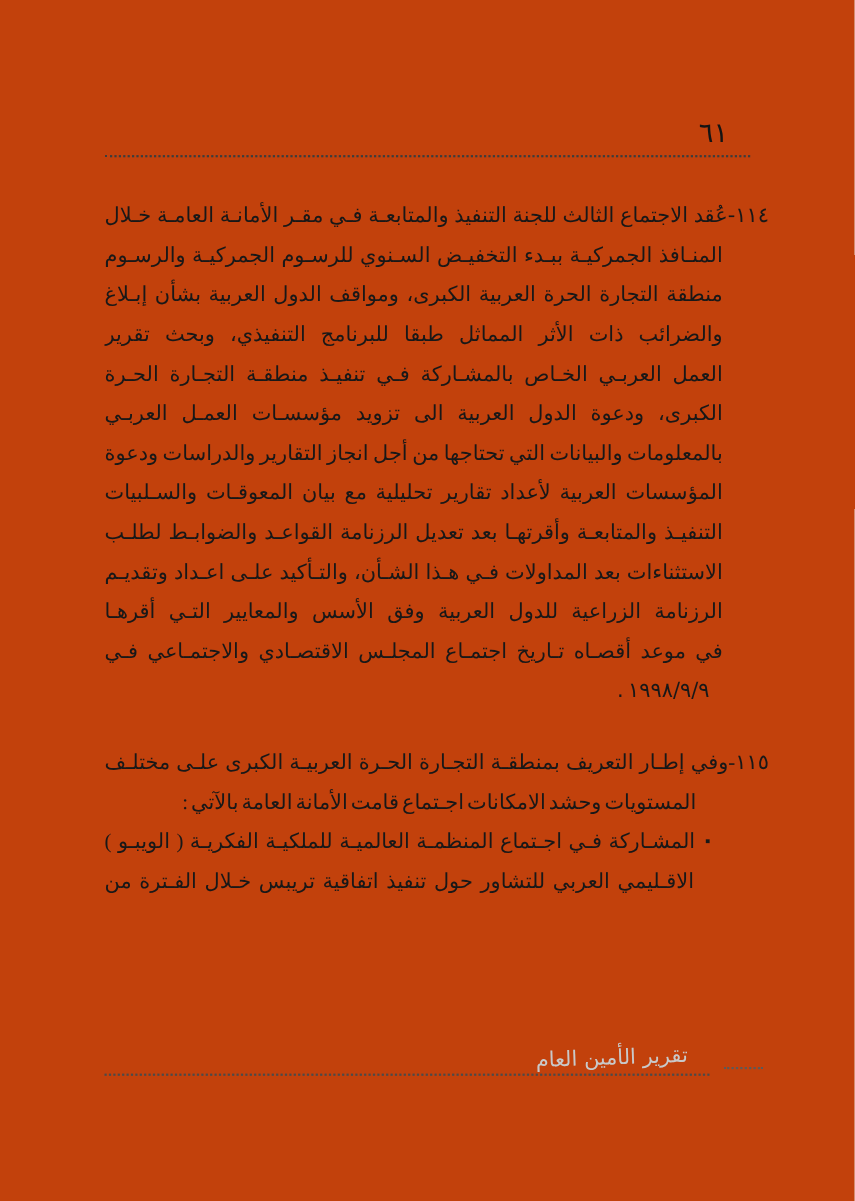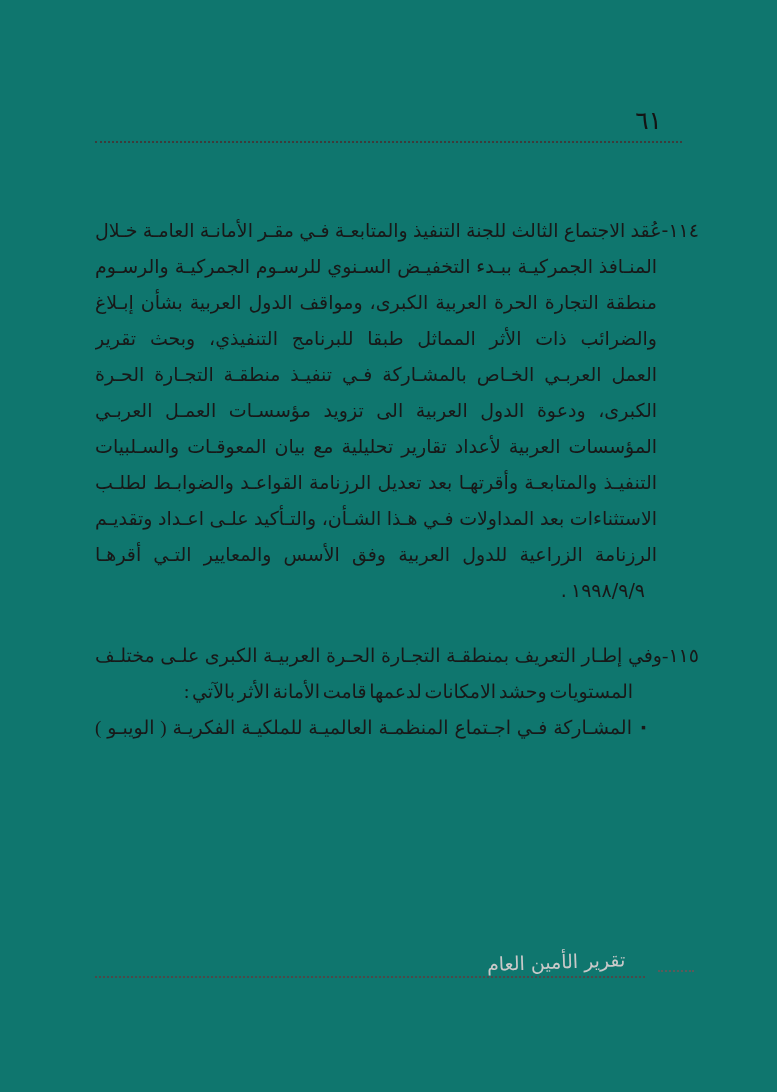--- a/index.html
+++ b/index.html
@@ -4,21 +4,21 @@
 <style>
   * { margin: 0; padding: 0; box-sizing: border-box; }
   html, body { background: #e8e8e8; }
   body {
     width: 777px; height: 1092px;
     font-family: "DejaVu Sans", sans-serif;
   }
   .page {
     position: relative;
     width: 777px; height: 1092px;
-    background: #0f766e;
+    background: #c2410c;
     overflow: hidden;
     color: #1c1c1c;
     direction: rtl;
   }
   .page-number {
     position: absolute;
     top: 106px; right: 115px;
     font-size: 25px;
     color: #141414;
     letter-spacing: 1px;
@@ -30,21 +30,20 @@
     height: 0;
   }
   .content {
     position: absolute;
     top: 178px; right: 120px; left: 95px;
     direction: rtl;
     font-size: 19px;
     line-height: 36px;
     word-spacing: -2px;
     color: #181818;
-    margin-top: 34px;
   }
   .line {
     height: 36px;
     overflow: hidden;
     text-align: justify;
     text-align-last: justify;
   }
   .line.short { text-align-last: right; }
   .line.first { margin-right: -42px; }
   .indent-sm { padding-right: 12px; }
@@ -90,33 +89,36 @@
 
   <div class="content">
 
     <div class="para">
       <div class="line first"><span class="marker">١١٤-</span><span>عُقد الاجتماع الثالث للجنة التنفيذ والمتابعـة فـي مقـر الأمانـة العامـة خـلال</span></div>
       <div class="line">المنـافذ الجمركيـة ببـدء التخفيـض السـنوي للرسـوم الجمركيـة والرسـوم</div>
       <div class="line">منطقة التجارة الحرة العربية الكبرى،  ومواقف الدول العربية بشأن إبـلاغ</div>
       <div class="line">والضرائب ذات الأثر المماثل طبقا للبرنامج التنفيذي، وبحث تقرير  مؤسسات</div>
       <div class="line">العمل العربـي الخـاص بالمشـاركة فـي تنفيـذ منطقـة التجـارة الحـرة العربيـة</div>
       <div class="line">الكبرى، ودعوة الدول العربية الى تزويد مؤسسـات العمـل العربـي المشـترك</div>
+      <div class="line">بالمعلومات والبيانات التي تحتاجها من أجل انجاز التقارير والدراسات ودعوة</div>
       <div class="line">المؤسسات العربية لأعداد تقارير تحليلية مع بيان  المعوقـات والسـلبيات التـي</div>
       <div class="line">التنفيـذ والمتابعـة وأقرتهـا بعد تعديل الرزنامة القواعـد والضوابـط لطلـب</div>
       <div class="line">الاستثناءات بعد المداولات فـي هـذا الشـأن، والتـأكيد علـى اعـداد وتقديـم</div>
       <div class="line">الرزنامة الزراعية للدول العربية وفق الأسس والمعايير  التـي أقرهـا المجلس</div>
+      <div class="line">في موعد أقصـاه تـاريخ اجتمـاع المجلـس الاقتصـادي والاجتمـاعي فـي</div>
       <div class="line short indent-sm">١٩٩٨/٩/٩ .</div>
     </div>
 
     <div class="para para-gap">
       <div class="line first"><span class="marker">١١٥-</span><span>وفي إطـار التعريف بمنطقـة التجـارة الحـرة العربيـة الكبرى علـى مختلـف</span></div>
-      <div class="line short indent-md">المستويات وحشد الامكانات لدعمها قامت الأمانة الأثر بالآتي :</div>
+      <div class="line short indent-md">المستويات وحشد الامكانات اجـتماع قامت الأمانة العامة بالآتي :</div>
 
       <div class="bullet-item">
         <div class="line bline1"><span class="bullet">▪</span><span>المشـاركة فـي اجـتماع المنظمـة العالميـة للملكيـة الفكريـة ( الويبـو )</span></div>
+        <div class="line bline2">الاقـليمي العربي للتشاور  حول تنفيذ اتفاقية تريبس خـلال الفـترة من</div>
       </div>
     </div>
 
   </div>
 
   <div class="footer">
     <div class="footer-rule"></div>
     <div class="footer-rule-right"></div>
     <div class="footer-faint">تقرير الأمين العام</div>
   </div>

